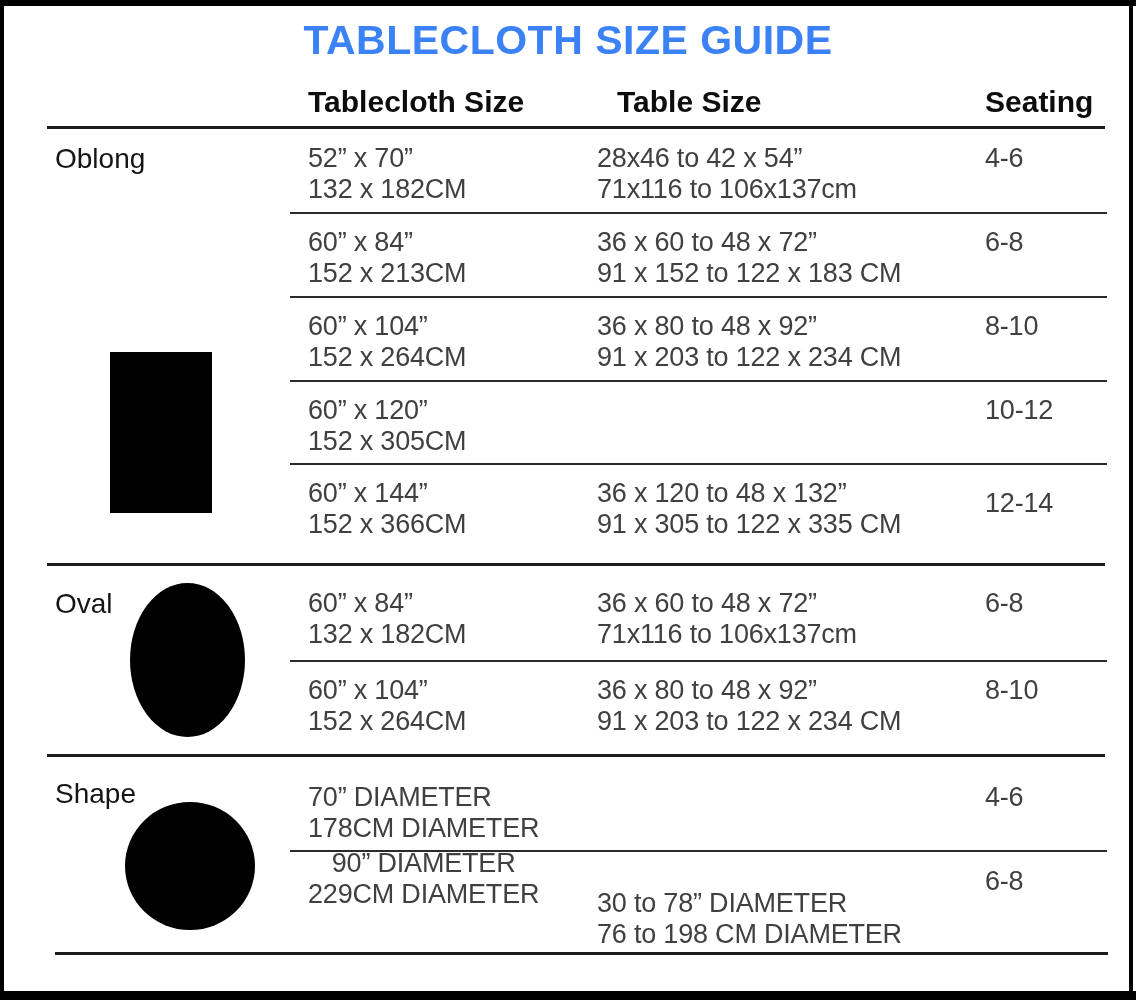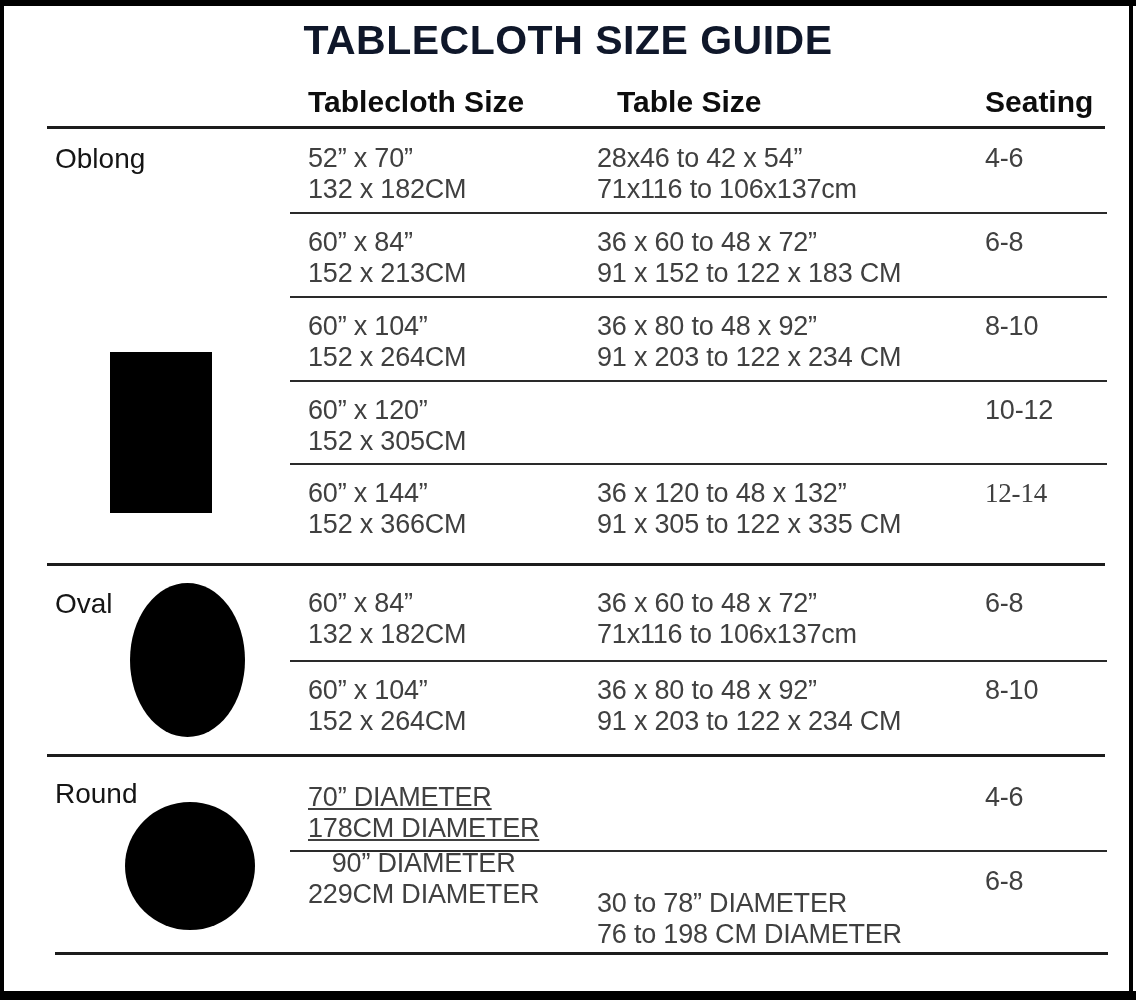--- a/index.html
+++ b/index.html
@@ -11,21 +11,21 @@
     color:#111111;
     overflow:hidden;
   }
   .abs{position:absolute;}
   .frame{background:#000000;}
   .title{
     left:0;right:0;top:17px;
     text-align:center;
     font-size:41px;font-weight:bold;
     letter-spacing:0.5px;
-    color:#0f172a;
+    color:#3b82f6;
     white-space:nowrap;
   }
   .colhead{
     top:85px;
     font-size:30px;font-weight:bold;
     color:#0d0d0d;
     white-space:nowrap;
   }
   .rule{background:#1c1c1c;}
   .row-divider{height:2px;left:290px;width:817px;background:#2a2a2a;}
@@ -106,21 +106,21 @@
   <div class="abs row-divider" style="top:463px;"></div>
 
   <div class="abs cell col-tc" style="top:478px;">
     <span>60” x 144”</span>
     <span>152 x 366CM</span>
   </div>
   <div class="abs cell col-ts" style="top:478px;">
     <span>36 x 120 to 48 x 132”</span>
     <span>91 x 305 to 122 x 335 CM</span>
   </div>
-  <div class="abs cell col-seat" style="top:478px;font-family:Liberation Serif, serif;">12-14</div>
+  <div class="abs cell col-seat" style="top:488px;">12-14</div>
 
   <div class="abs section-divider" style="top:563px;"></div>
 
   <div class="abs shape-label" style="left:55px;top:588px;">Oval</div>
   <div class="abs shape" style="left:130px;top:583px;width:115px;height:154px;border-radius:50%;"></div>
 
   <div class="abs cell col-tc" style="top:588px;">
     <span>60” x 84”</span>
     <span>132 x 182CM</span>
   </div>
@@ -136,24 +136,24 @@
     <span>152 x 264CM</span>
   </div>
   <div class="abs cell col-ts" style="top:675px;">
     <span>36 x 80 to 48 x 92”</span>
     <span>91 x 203 to 122 x 234 CM</span>
   </div>
   <div class="abs cell col-seat" style="top:675px;">8-10</div>
 
   <div class="abs section-divider" style="top:754px;"></div>
 
-  <div class="abs shape-label" style="left:55px;top:778px;">Round</div>
+  <div class="abs shape-label" style="left:55px;top:778px;">Shape</div>
   <div class="abs shape" style="left:125px;top:802px;width:130px;height:128px;border-radius:50%;"></div>
 
-  <div class="abs cell col-tc" style="top:782px;text-decoration:underline;">
+  <div class="abs cell col-tc" style="top:782px;">
     <span>70” DIAMETER</span>
     <span>178CM DIAMETER</span>
   </div>
   <div class="abs cell col-seat" style="top:782px;">4-6</div>
   <div class="abs row-divider" style="top:850px;"></div>
 
   <div class="abs cell col-tc" style="top:848px;text-align:center;">
     <span>90” DIAMETER</span>
     <span>229CM DIAMETER</span>
   </div>

